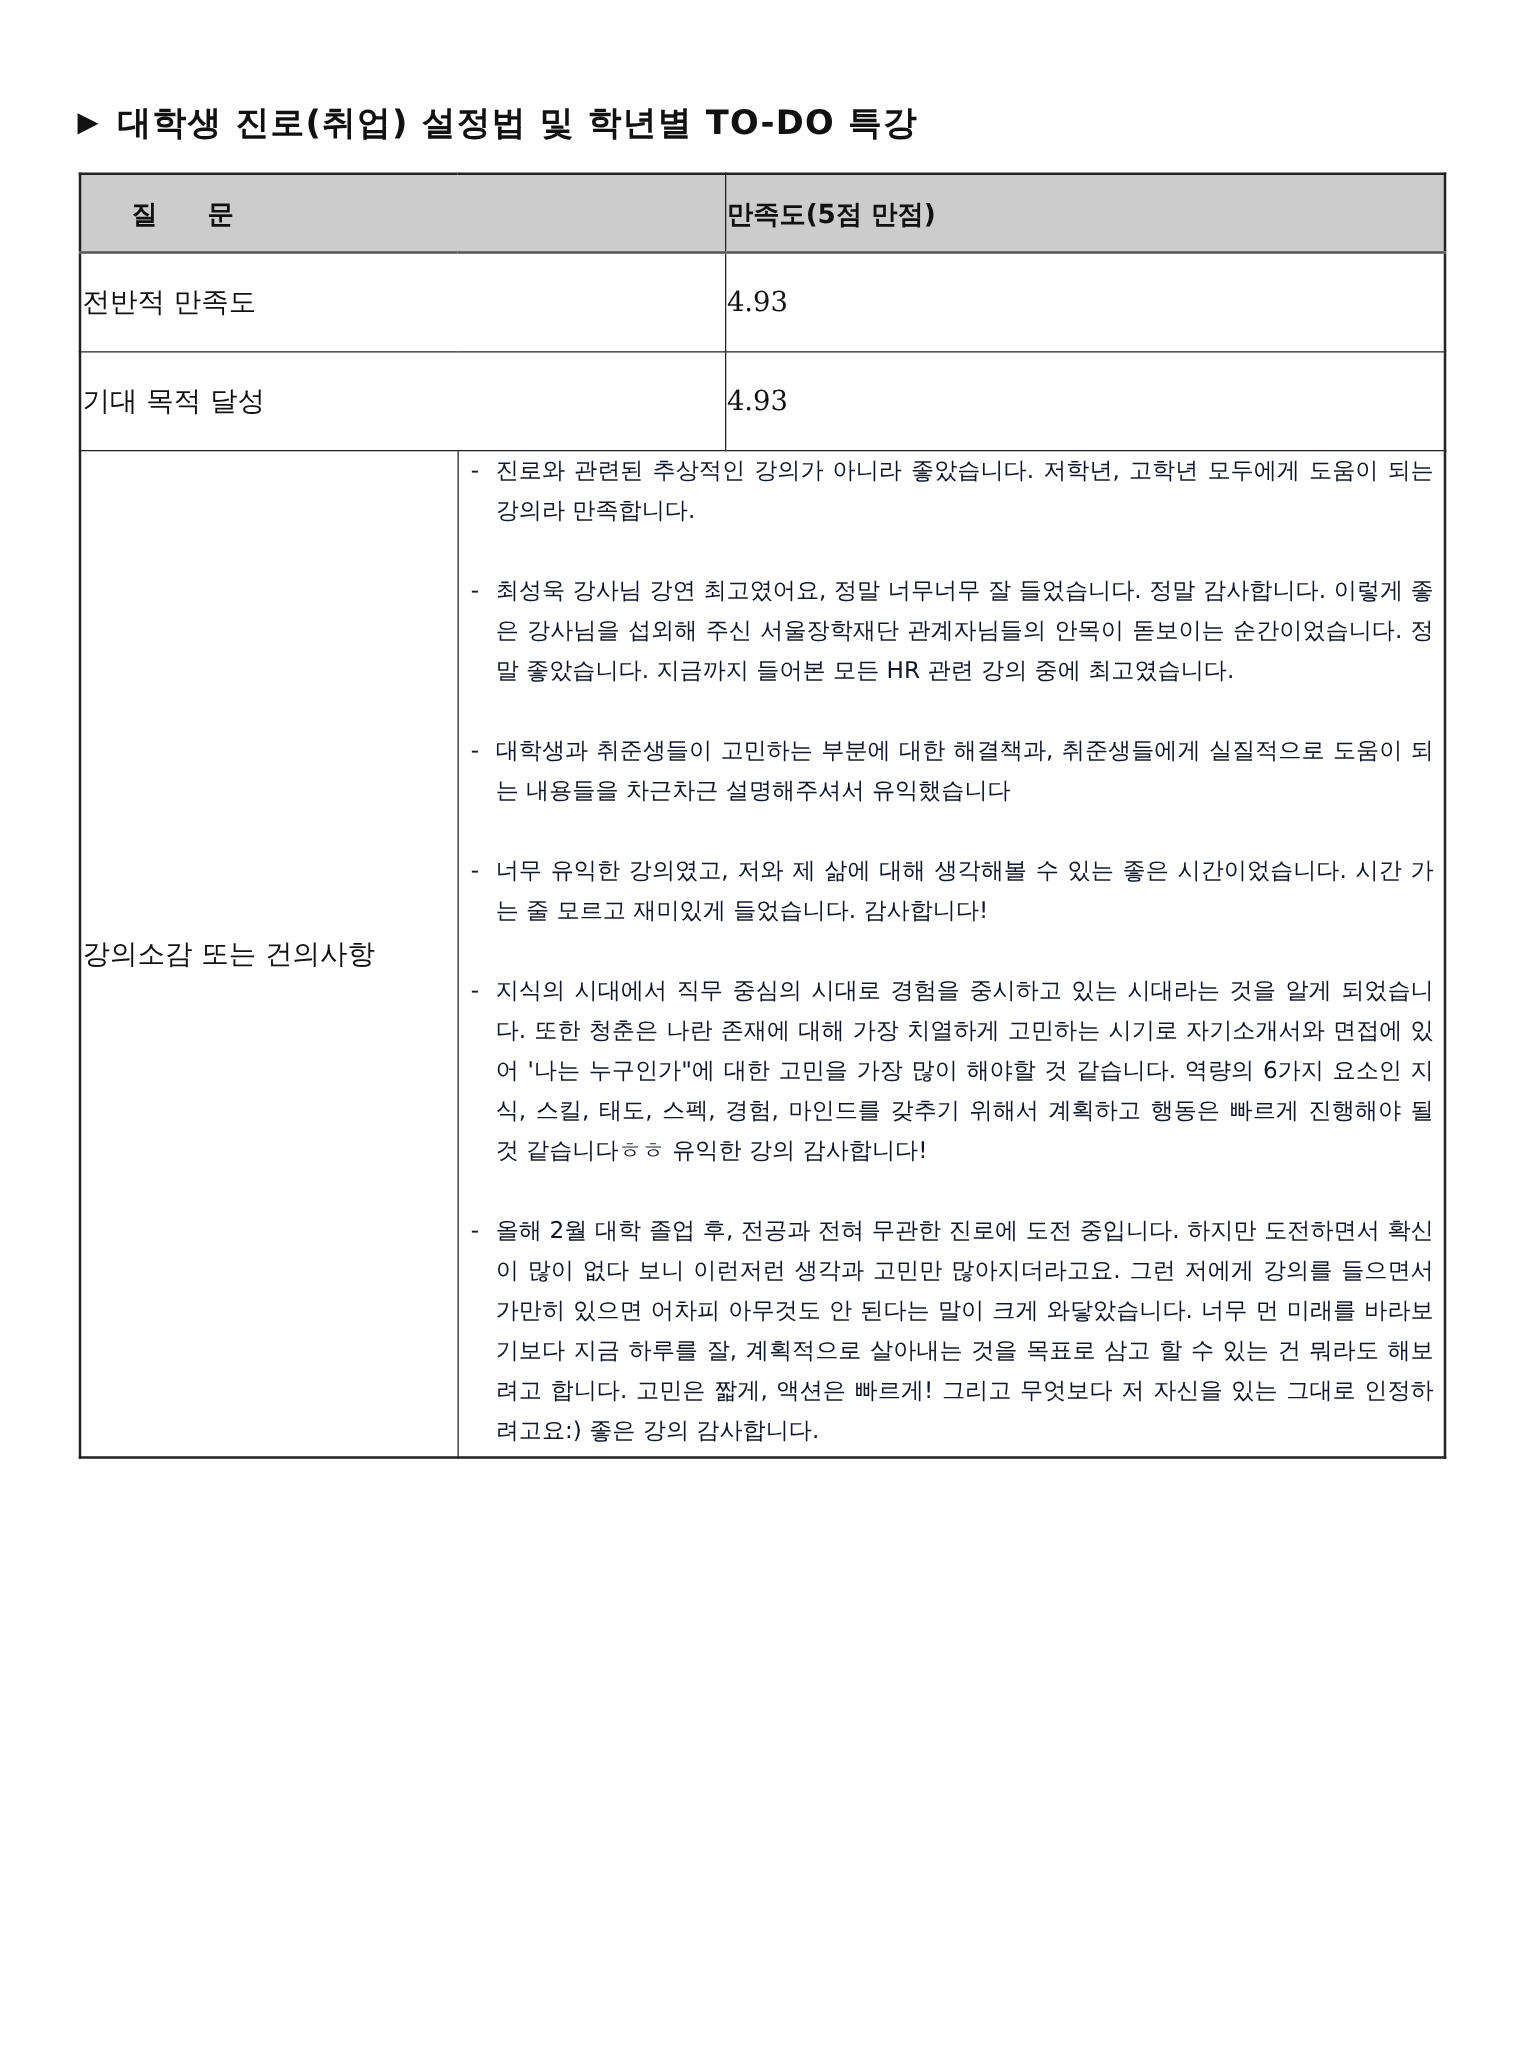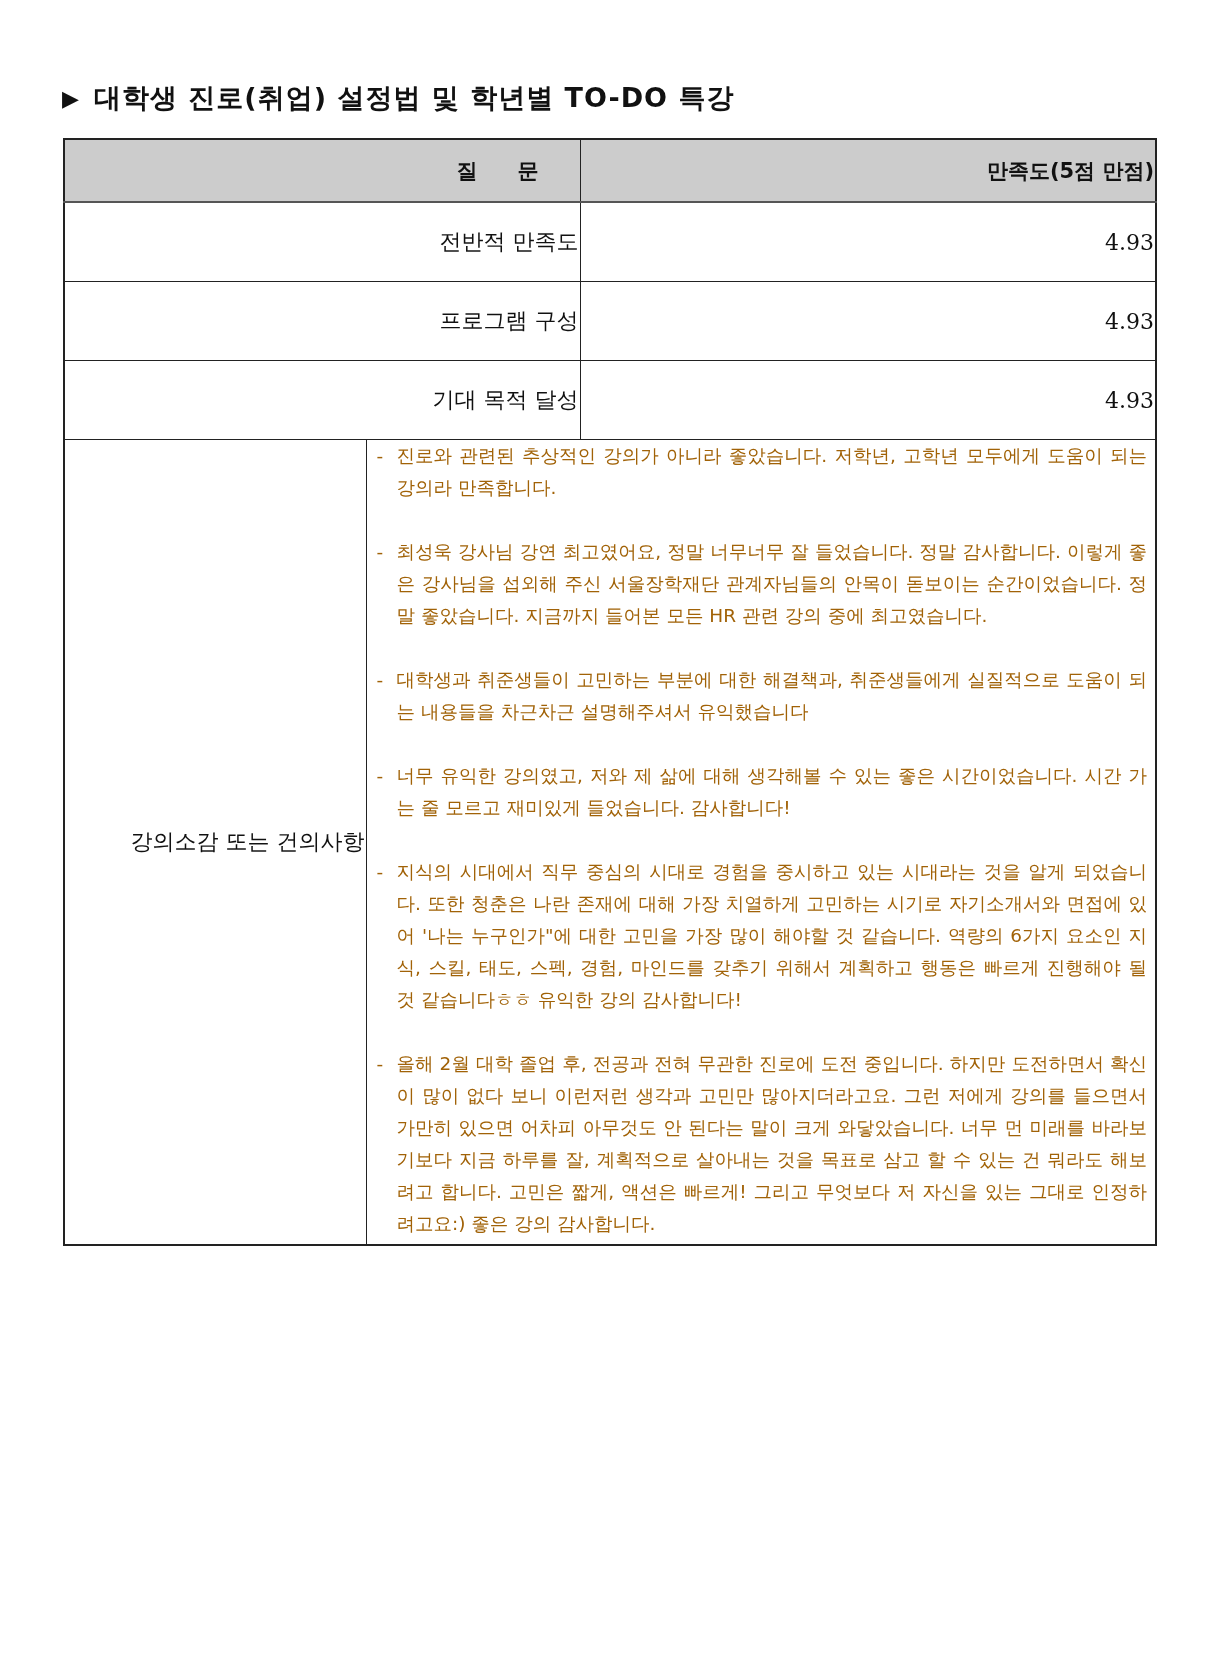--- a/index.html
+++ b/index.html
@@ -34,21 +34,21 @@
       left: 63px;
       top: 138px;
       width: 1092px;
       border-collapse: collapse;
       border: 2px solid #222;
       table-layout: fixed;
     }
     table.survey th,
     table.survey td {
       border: 1px solid #222;
-      text-align: right;
+      text-align: left;
       vertical-align: middle;
       font-family: "DejaVu Sans", sans-serif;
       font-size: 22px;
       font-weight: normal;
       color: #111;
     }
     table.survey thead th {
       background: #cccccc;
       height: 59px;
       font-weight: bold;
@@ -75,21 +75,21 @@
       vertical-align: top !important;
       padding: 0 8px 4px 10px;
     }
     .comment-item {
       font-size: 18.5px;
       line-height: 32px;
       text-align: justify;
       padding-left: 20px;
       text-indent: -20px;
       margin-bottom: 32px;
-      color: #a16207;
+      color: #0f172a;
     }
     .comment-item:last-child {
       margin-bottom: 0;
     }
     .dash {
       display: inline-block;
       width: 20px;
       text-indent: 0;
     }
   </style>
@@ -112,24 +112,20 @@
       <th colspan="2" class="q-head">질문</th>
       <th>만족도(5점 만점)</th>
     </tr>
   </thead>
   <tbody>
     <tr class="score-row">
       <td colspan="2">전반적 만족도</td>
       <td class="value">4.93</td>
     </tr>
     <tr class="score-row">
-      <td colspan="2">프로그램 구성</td>
-      <td class="value">4.93</td>
-    </tr>
-    <tr class="score-row">
       <td colspan="2">기대 목적 달성</td>
       <td class="value">4.93</td>
     </tr>
     <tr>
       <td class="comment-label">강의소감 또는 건의사항</td>
       <td colspan="2" class="comments-cell">
         <div class="comment-item"><span class="dash">-</span><span>진로와 관련된 추상적인 강의가 아니라 좋았습니다. 저학년, 고학년 모두에게 도움이 되는 강의라 만족합니다.</span></div>
         <div class="comment-item"><span class="dash">-</span><span>최성욱 강사님 강연 최고였어요, 정말 너무너무 잘 들었습니다. 정말 감사합니다. 이렇게 좋은 강사님을 섭외해 주신 서울장학재단 관계자님들의 안목이 돋보이는 순간이었습니다. 정말 좋았습니다. 지금까지 들어본 모든 HR 관련 강의 중에 최고였습니다.</span></div>
         <div class="comment-item"><span class="dash">-</span><span>대학생과 취준생들이 고민하는 부분에 대한 해결책과, 취준생들에게 실질적으로 도움이 되는 내용들을 차근차근 설명해주셔서 유익했습니다</span></div>
         <div class="comment-item"><span class="dash">-</span><span>너무 유익한 강의였고, 저와 제 삶에 대해 생각해볼 수 있는 좋은 시간이었습니다. 시간 가는 줄 모르고 재미있게 들었습니다. 감사합니다!</span></div>

